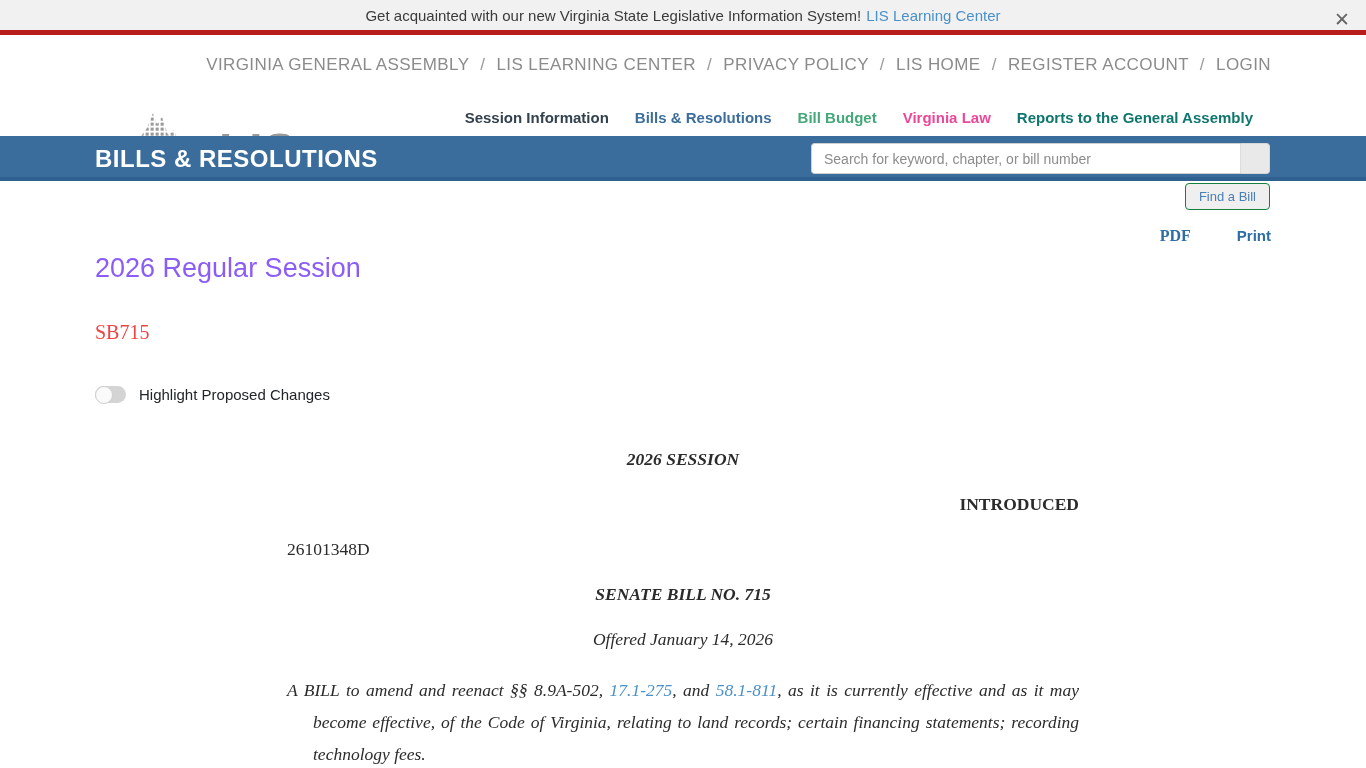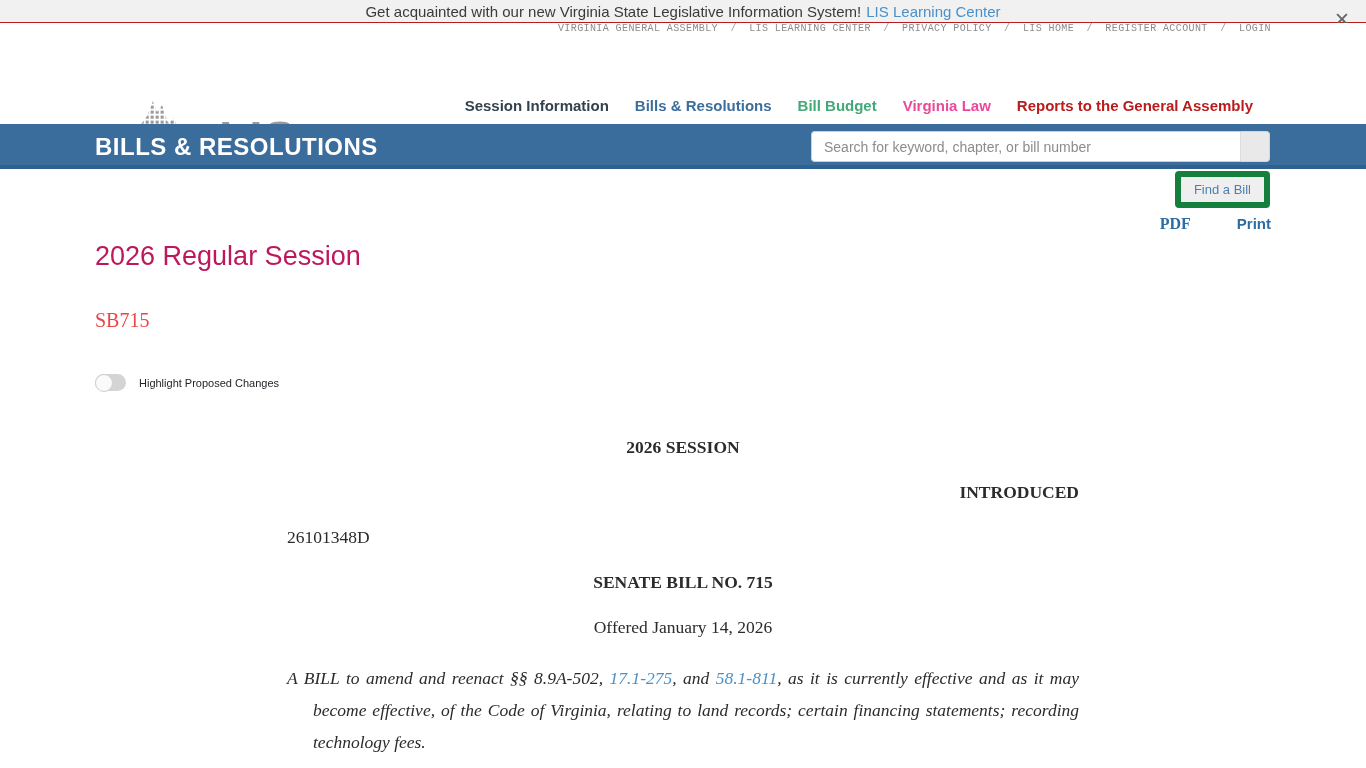--- a/index.html
+++ b/index.html
@@ -1,29 +1,29 @@
 <!DOCTYPE html>
 <html><head>
 <meta charset="utf-8">
 <style>
   * { margin: 0; padding: 0; box-sizing: border-box; }
   html, body { width: 1366px; height: 768px; overflow: hidden; background: #ffffff;
     font-family: "Liberation Sans", sans-serif; }
 
   
-  .banner { position: relative; height: 23px; background: #f1f1f2; border-bottom: 1px solid #b91c1c;
+  .banner { position: relative; height: 35px; background: #f1f1f2; border-bottom: 5px solid #b91c1c;
     display: flex; align-items: center; justify-content: center; font-size: 15px; color: #3b3b3b; }
   .banner a { color: #4a90c9; text-decoration: none; margin-left: 5px; cursor: pointer; }
   .banner .close { position: absolute; right: 12px; top: 8px; font-size: 19px; color: #666;
     cursor: pointer; line-height: 1; padding: 2px 4px; }
 
   
   .header { position: relative; height: 101px; background: #ffffff; }
-  .utility-nav { position: absolute; top: 0; right: 95px; font-size: 10px; color: #8b8b8b;
-    letter-spacing: 0.4px; font-family: Liberation Mono, monospace; }
+  .utility-nav { position: absolute; top: 20px; right: 95px; font-size: 17px; color: #8b8b8b;
+    letter-spacing: 0.4px; }
   .utility-nav a { color: #8b8b8b; text-decoration: none; cursor: pointer; }
   .utility-nav .sep { margin: 0 6px; color: #9b9b9b; }
   .logo { position: absolute; left: 95px; top: 72px; display: flex; align-items: flex-end; cursor: pointer; }
   .logo-text { font-size: 48px; font-weight: bold; color: #9a9a9a; line-height: 0.92;
     letter-spacing: 1px; margin-left: 6px; }
   .main-nav { position: absolute; right: 113px; bottom: 10px; display: flex; gap: 26px;
     font-size: 15px; font-weight: bold; }
   .main-nav a { text-decoration: none; cursor: pointer; }
 
   
@@ -33,44 +33,44 @@
   .search-wrap { position: absolute; right: 96px; top: 7px; display: flex; }
   .search-input { width: 429px; height: 31px; border: 1px solid #cfcfcf; border-right: none;
     border-radius: 4px 0 0 4px; padding: 0 12px; font-size: 14px; color: #1d4ed8;
     font-family: "Liberation Sans", sans-serif; outline: none; }
   .search-input::placeholder { color: #8c8c8c; }
   .search-btn { width: 30px; height: 31px; background: #e9e9e9; border: 1px solid #d6d6d6;
     border-left: 1px solid #ddd; border-radius: 0 4px 4px 0; cursor: pointer; }
 
   .find-bill-row { position: relative; height: 0; }
   .find-bill-btn { position: absolute; right: 96px; top: 2px; background: #efefef;
-    border: 6px solid #15803d; border-radius: 4px; color: #4a7fb5; font-size: 13px;
+    border: 1px solid #15803d; border-radius: 4px; color: #4a7fb5; font-size: 13px;
     padding: 5px 13px; cursor: pointer; font-family: "Liberation Sans", sans-serif; }
 
   
   .content { padding: 0 95px; }
   .actions-row { display: flex; justify-content: flex-end; gap: 46px; margin-top: 46px;
     padding-right: 0; }
   .action-link { color: #2e6da4; font-weight: bold; font-size: 15px; text-decoration: none; cursor: pointer; }
   .action-pdf { font-family: "Liberation Serif", serif; font-size: 16px; }
-  .page-h1 { margin-top: 8px; font-size: 27px; font-weight: 400; color: #be185d; }
+  .page-h1 { margin-top: 8px; font-size: 27px; font-weight: 400; color: #8b5cf6; }
   .bill-link { display: inline-block; margin-top: 37px; font-family: "Liberation Serif", serif;
     font-size: 20px; color: #ef4444; text-decoration: none; cursor: pointer; }
   .toggle-row { margin-top: 42px; display: flex; align-items: center; gap: 13px; }
   .toggle { position: relative; width: 31px; height: 17px; background: #d4d4d4;
     border-radius: 9px; cursor: pointer; flex: none; }
   .toggle .knob { position: absolute; left: 0px; top: -0.5px; width: 18px; height: 18px;
     background: #fafafa; border: 1px solid #cfcfcf; border-radius: 50%; }
-  .toggle-label { font-size: 11px; color: #212529; }
+  .toggle-label { font-size: 15px; color: #212529; }
 
   
   .doc { width: 792px; margin: 46px auto 0 auto; font-family: "Liberation Serif", serif;
     font-size: 17.5px; color: #2b2b2b; }
   .doc-line { line-height: 20px; margin-bottom: 25px; }
-  .doc-center { text-align: center; }
+  .doc-center { text-align: center; font-style: italic; }
   .doc-right { text-align: right; }
   .doc-bold { font-weight: bold; }
   .doc-title { font-style: italic; text-align: justify; line-height: 32px;
     padding-left: 26px; text-indent: -26px; margin-top: 24px; }
   .doc-title a { color: #4a90c9; text-decoration: none; cursor: pointer; }
 </style>
 </head>
 <body>
 
 <div class="banner">
@@ -106,21 +106,21 @@
       </svg>
     </span>
     <span class="logo-text">LIS</span>
   </div>
 
   <div class="main-nav">
     <a style="color: rgb(51, 66, 79);">Session Information</a>
     <a style="color: rgb(60, 110, 156);">Bills &amp; Resolutions</a>
     <a style="color: rgb(68, 168, 120);">Bill Budget</a>
     <a style="color: #ec4899;">Virginia Law</a>
-    <a style="color: #b91c1c;">Reports to the General Assembly</a>
+    <a style="color: #0f766e;">Reports to the General Assembly</a>
   </div>
 </div>
 
 <div class="section-bar">
   <div class="section-title">BILLS &amp; RESOLUTIONS</div>
   <div class="search-wrap">
     <input class="search-input" type="text" placeholder="Search for keyword, chapter, or bill number" style="">
     <button class="search-btn"></button>
   </div>
 </div>

